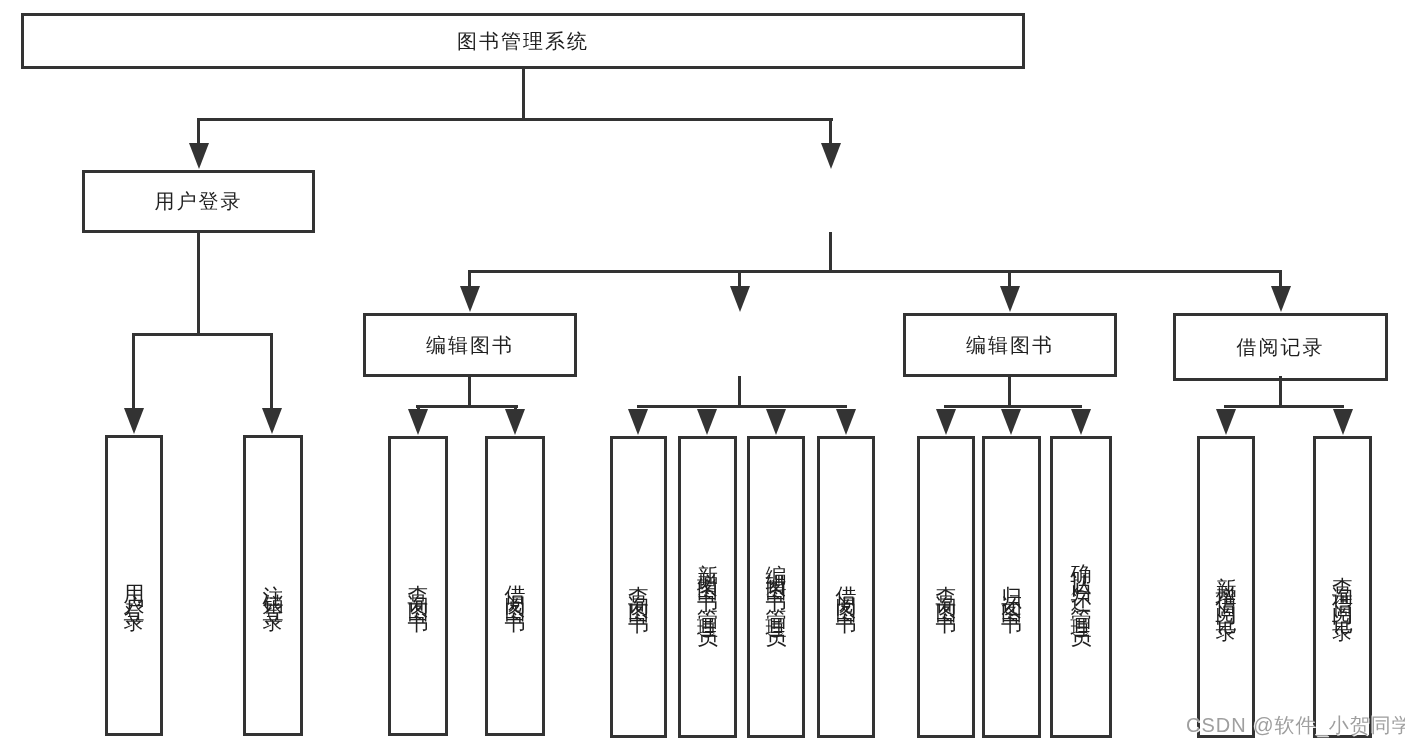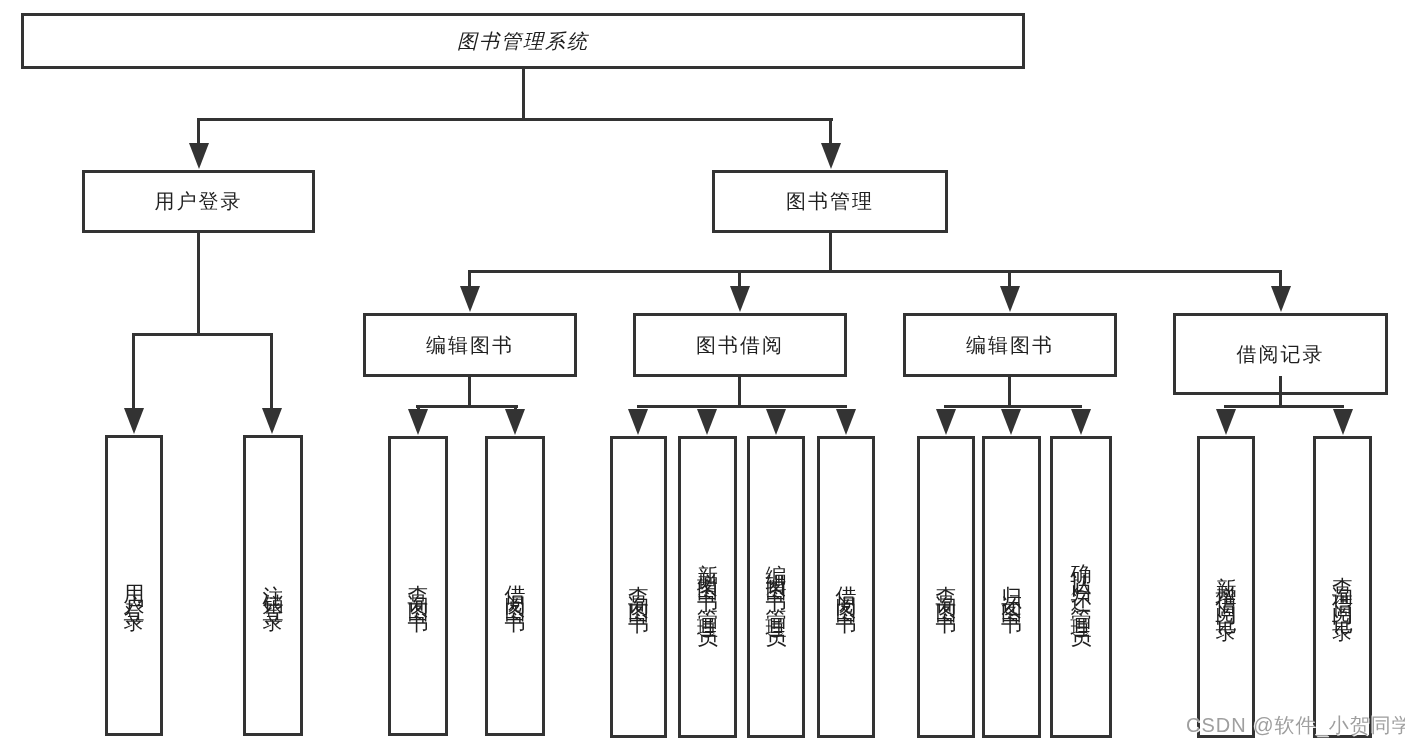--- a/index.html
+++ b/index.html
@@ -27,36 +27,33 @@
     position:absolute; left:1186px; top:712px; z-index:5;
     font-size:20px; letter-spacing:1px; color:#9f9f9f; white-space:nowrap;
     text-shadow:1px 1px 0 rgba(255,255,255,.9), -1px -1px 0 rgba(255,255,255,.9);
   }
 </style>
 </head>
 <body>
 
 <div class="stage">
 
-  <div class="box" style="left:21px; top:13px; width:1004px; height:56px;font-style:italic;">
+  <div class="box" style="left:21px; top:13px; width:1004px; height:56px;">
     <span class="hlbl">图书管理系统</span>
   </div>
 
   <div class="vl" style="left:522px; top:68px; height:53px;"></div>
   <div class="hl" style="left:197px; top:118px; width:636px;"></div>
   <div class="vl" style="left:197px; top:120px; height:27px;"></div>
   <div class="arrow" style="left:189px; top:143px;"></div>
   <div class="vl" style="left:829px; top:120px; height:27px;"></div>
   <div class="arrow" style="left:821px; top:143px;"></div>
 
   <div class="box" style="left:82px; top:170px; width:233px; height:63px;">
     <span class="hlbl">用户登录</span>
-  </div>
-  <div class="box" style="left:712px; top:170px; width:236px; height:63px;">
-    <span class="hlbl">图书管理</span>
   </div>
 
   <div class="vl" style="left:197px; top:232px; height:104px;"></div>
   <div class="hl" style="left:132px; top:333px; width:141px;"></div>
   <div class="vl" style="left:132px; top:335px; height:76px;"></div>
   <div class="arrow" style="left:124px; top:408px;"></div>
   <div class="vl" style="left:270px; top:335px; height:76px;"></div>
   <div class="arrow" style="left:262px; top:408px;"></div>
 
   <div class="vl" style="left:829px; top:232px; height:41px;"></div>
@@ -66,27 +63,24 @@
   <div class="vl" style="left:738px; top:272px; height:17px;"></div>
   <div class="arrow" style="left:730px; top:286px;"></div>
   <div class="vl" style="left:1008px; top:272px; height:17px;"></div>
   <div class="arrow" style="left:1000px; top:286px;"></div>
   <div class="vl" style="left:1279px; top:272px; height:17px;"></div>
   <div class="arrow" style="left:1271px; top:286px;"></div>
 
   <div class="box" style="left:363px; top:313px; width:214px; height:64px;">
     <span class="hlbl">编辑图书</span>
   </div>
-  <div class="box" style="left:633px; top:313px; width:214px; height:64px;">
-    <span class="hlbl">图书借阅</span>
-  </div>
   <div class="box" style="left:903px; top:313px; width:214px; height:64px;">
     <span class="hlbl">编辑图书</span>
   </div>
-  <div class="box" style="left:1173px; top:313px; width:215px; height:82px;">
+  <div class="box" style="left:1173px; top:313px; width:215px; height:68px;">
     <span class="hlbl">借阅记录</span>
   </div>
 
   <div class="vl" style="left:468px; top:376px; height:32px;"></div>
   <div class="vl" style="left:738px; top:376px; height:32px;"></div>
   <div class="vl" style="left:1008px; top:376px; height:32px;"></div>
   <div class="vl" style="left:1279px; top:376px; height:32px;"></div>
 
   <div class="hl" style="left:416px; top:405px; width:102px;"></div>
   <div class="hl" style="left:637px; top:405px; width:210px;"></div>

